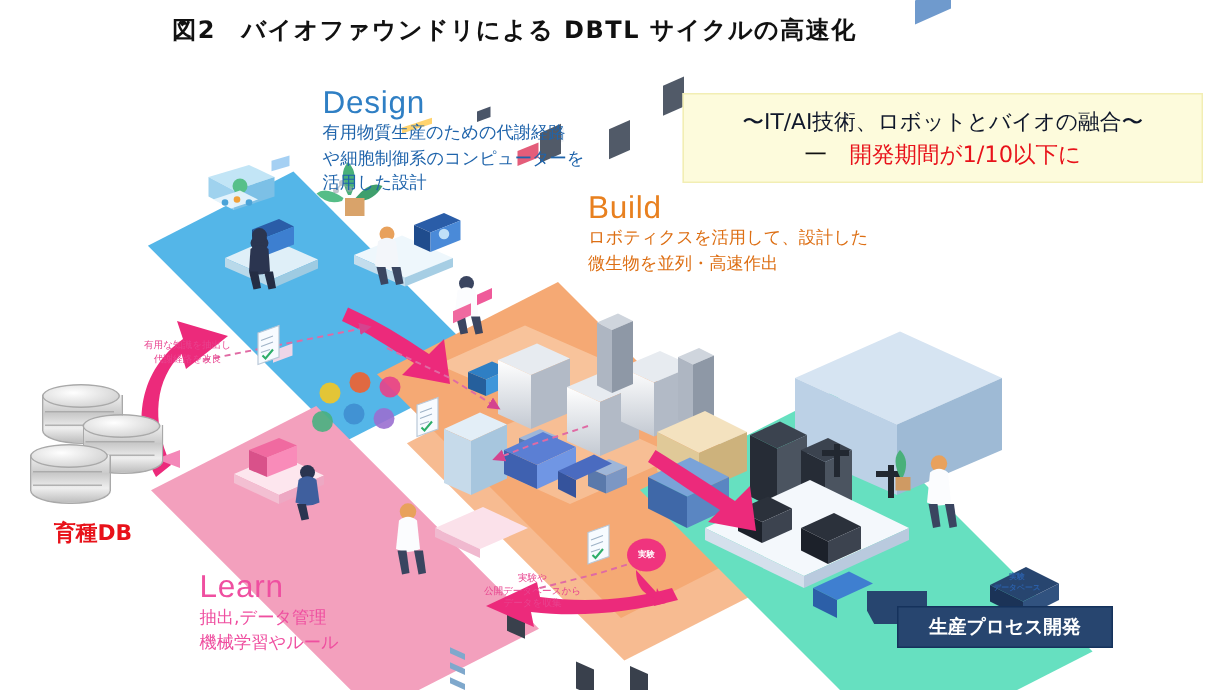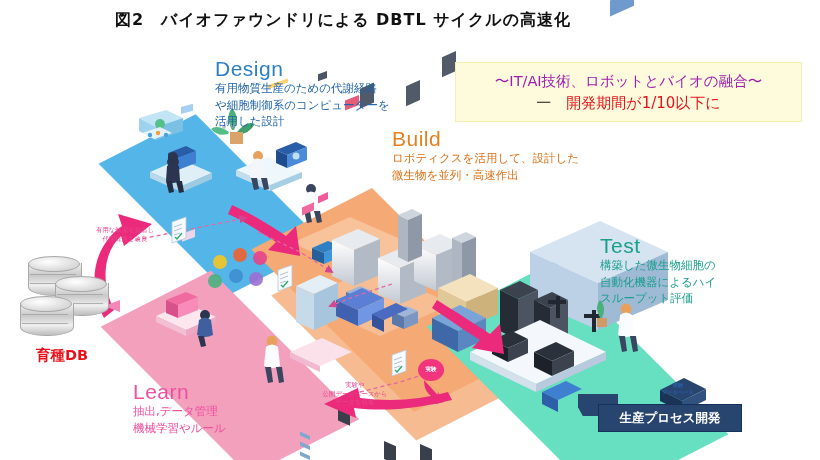--- a/index.html
+++ b/index.html
@@ -53,21 +53,21 @@
   .s-learn{left:133px;top:381px;color:#ef4fa0;}
   .s-learn .b{color:#ef4fa0;}
 
   
   .callout{
     position:absolute;left:455px;top:62px;width:345px;height:58px;
     background:#fdfbdc;border:1px solid #f2eeb4;
     display:flex;flex-direction:column;align-items:center;justify-content:center;
     font-family:"DejaVu Sans","Liberation Sans",sans-serif;
   }
-  .callout .l1{font-size:14.5px;color:#a21caf;letter-spacing:0px;}
+  .callout .l1{font-size:14.5px;color:#0f172a;letter-spacing:0px;}
   .callout .l2{font-size:15px;color:#111;margin-top:3px;}
   .callout .l2 b{color:#e8121a;font-weight:normal;}
 
   
   .navybox{
     position:absolute;left:598px;top:404px;width:142px;height:26px;
     background:#27456f;border:1px solid #15325c;
     display:flex;align-items:center;justify-content:center;
     color:#fff;font-size:12.5px;font-weight:bold;
     font-family:"DejaVu Sans","Liberation Sans",sans-serif;
@@ -446,28 +446,20 @@
   </div>
 
   <div class="sec s-build">
     <div class="h">Build</div>
     <div class="b">
       <div>ロボティクスを活用して、設計した</div>
       <div>微生物を並列・高速作出</div>
     </div>
   </div>
 
-  <div class="sec s-test">
-    <div class="h">Test</div>
-    <div class="b">
-      <div>構築した微生物細胞の</div>
-      <div>自動化機器によるハイ</div>
-      <div>スループット評価</div>
-    </div>
-  </div>
 
   <div class="sec s-learn">
     <div class="h">Learn</div>
     <div class="b">
       <div>抽出,データ管理</div>
       <div>機械学習やルール</div>
     </div>
   </div>
 
   <div class="callout">

